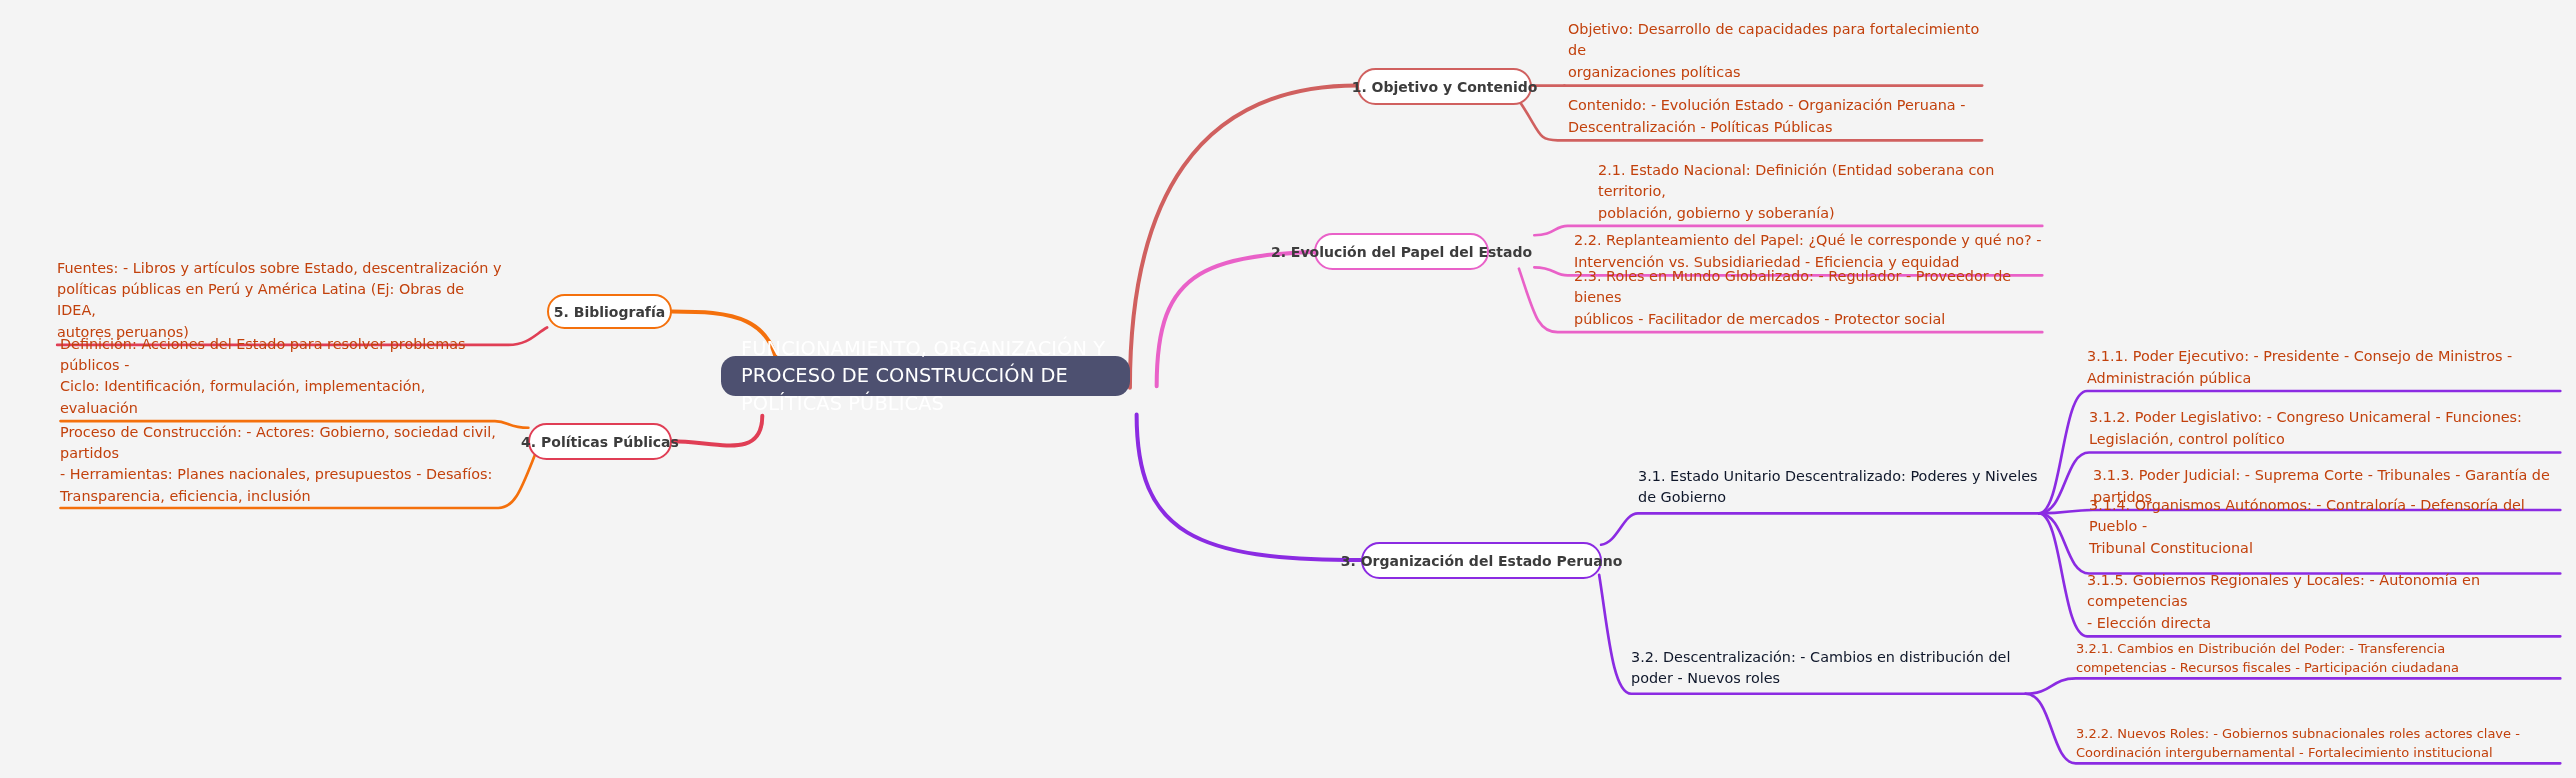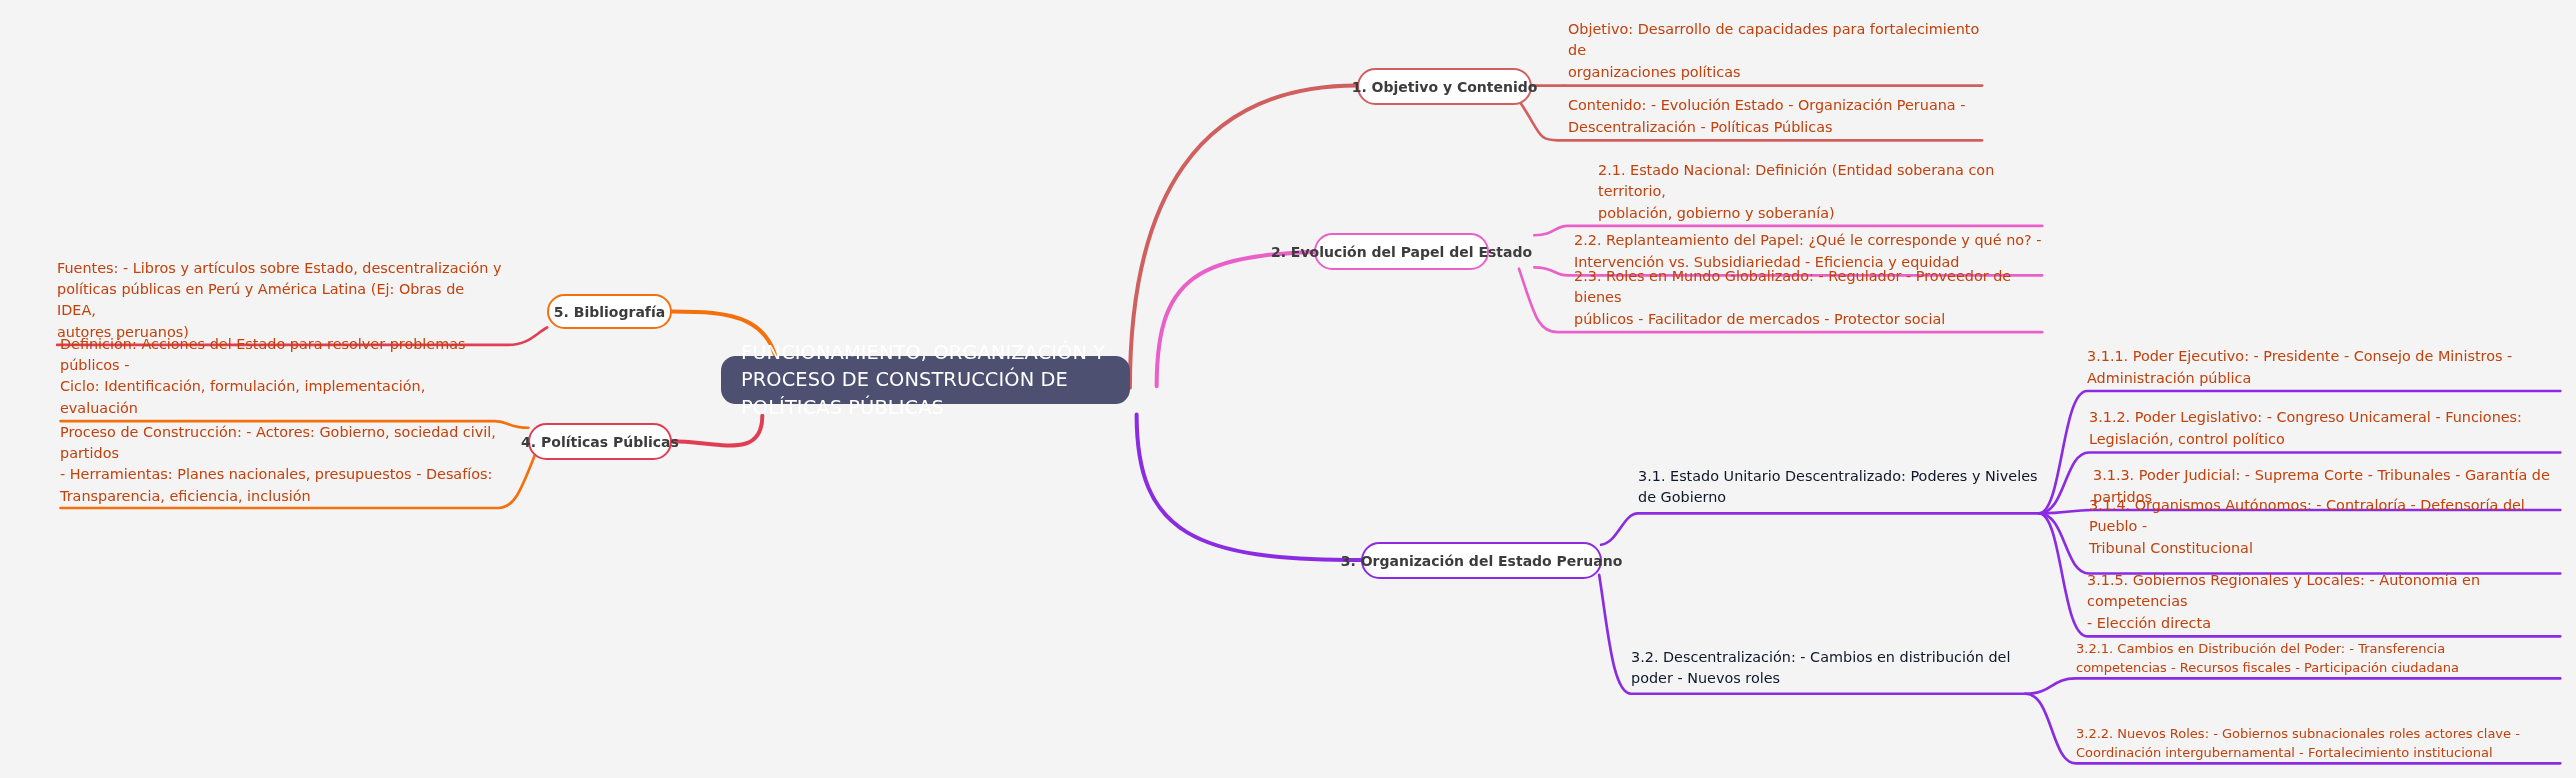--- a/index.html
+++ b/index.html
@@ -105,21 +105,21 @@
       <path d="M 1140 622 C 1140 690 1070 660 1005 660" stroke="#e03e55" stroke-width="6"></path>
       <path d="M 790 640 C 760 640 760 630 740 630 L 90 630" stroke="#f4700c" stroke-width="4"></path>
       <path d="M 800 680 C 780 730 770 760 745 760 L 90 760" stroke="#f4700c" stroke-width="4"></path>
 
       <path d="M 1165 575 C 1165 470 1090 466 1005 466" stroke="#f4700c" stroke-width="6"></path>
       <path d="M 818 490 C 800 500 790 516 760 516 L 85 516" stroke="#e03e55" stroke-width="4"></path>
 
     </g>
   </svg>
 
-  <div class="root-node" style="left:721px;top:356px;width:409px;height:48px;">
+  <div class="root-node" style="left:721px;top:356px;width:409px;height:40px;">
     <div>
       <span>FUNCIONAMIENTO, ORGANIZACIÓN Y PROCESO DE</span>
       <span>CONSTRUCCIÓN DE POLÍTICAS PÚBLICAS</span>
     </div>
   </div>
 
   <div class="pill" style="left:1357px;top:68px;width:175px;height:37px;border-color:#d0605f;">
     <span>1. Objetivo y Contenido</span>
   </div>
 

